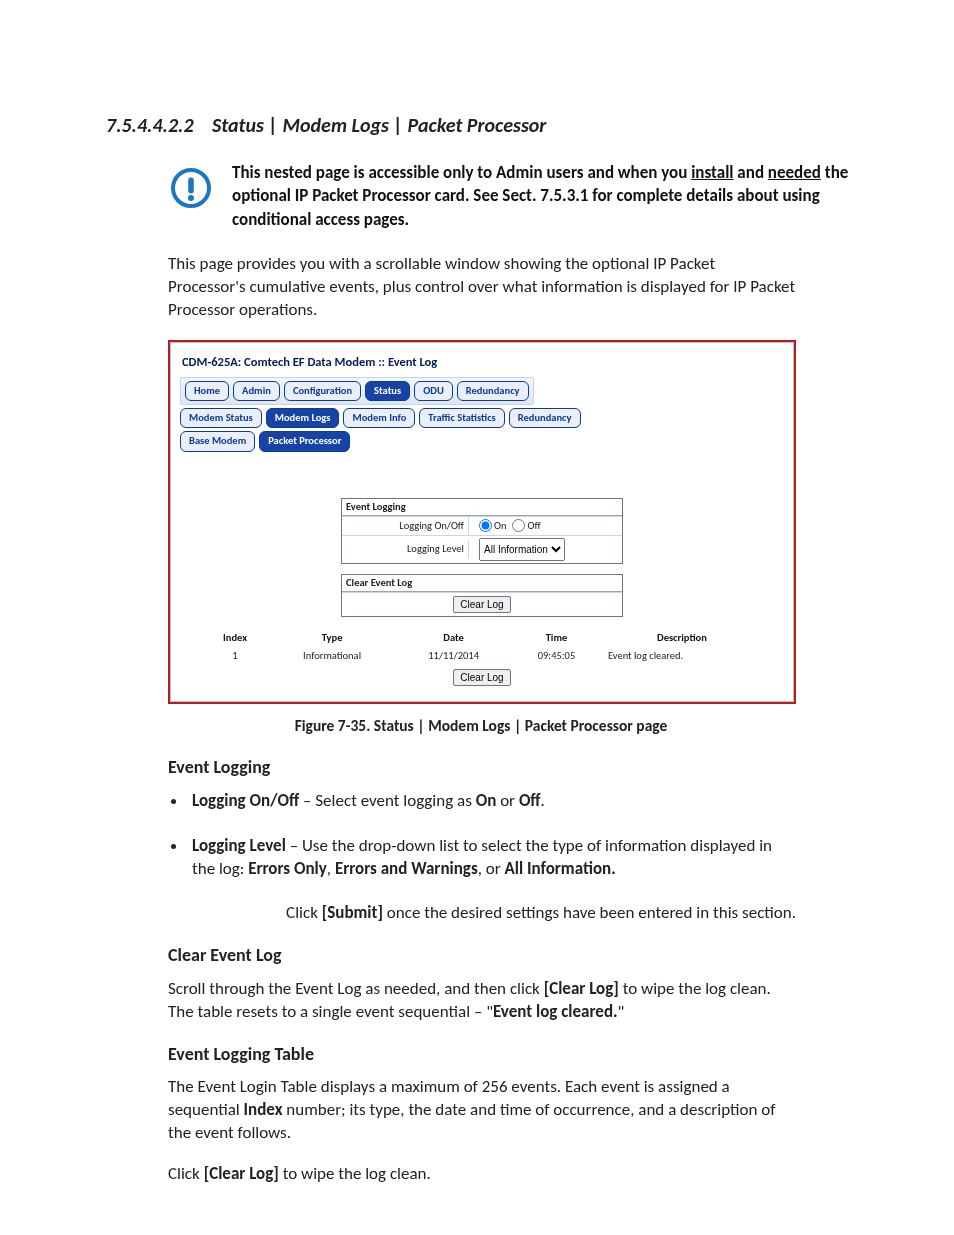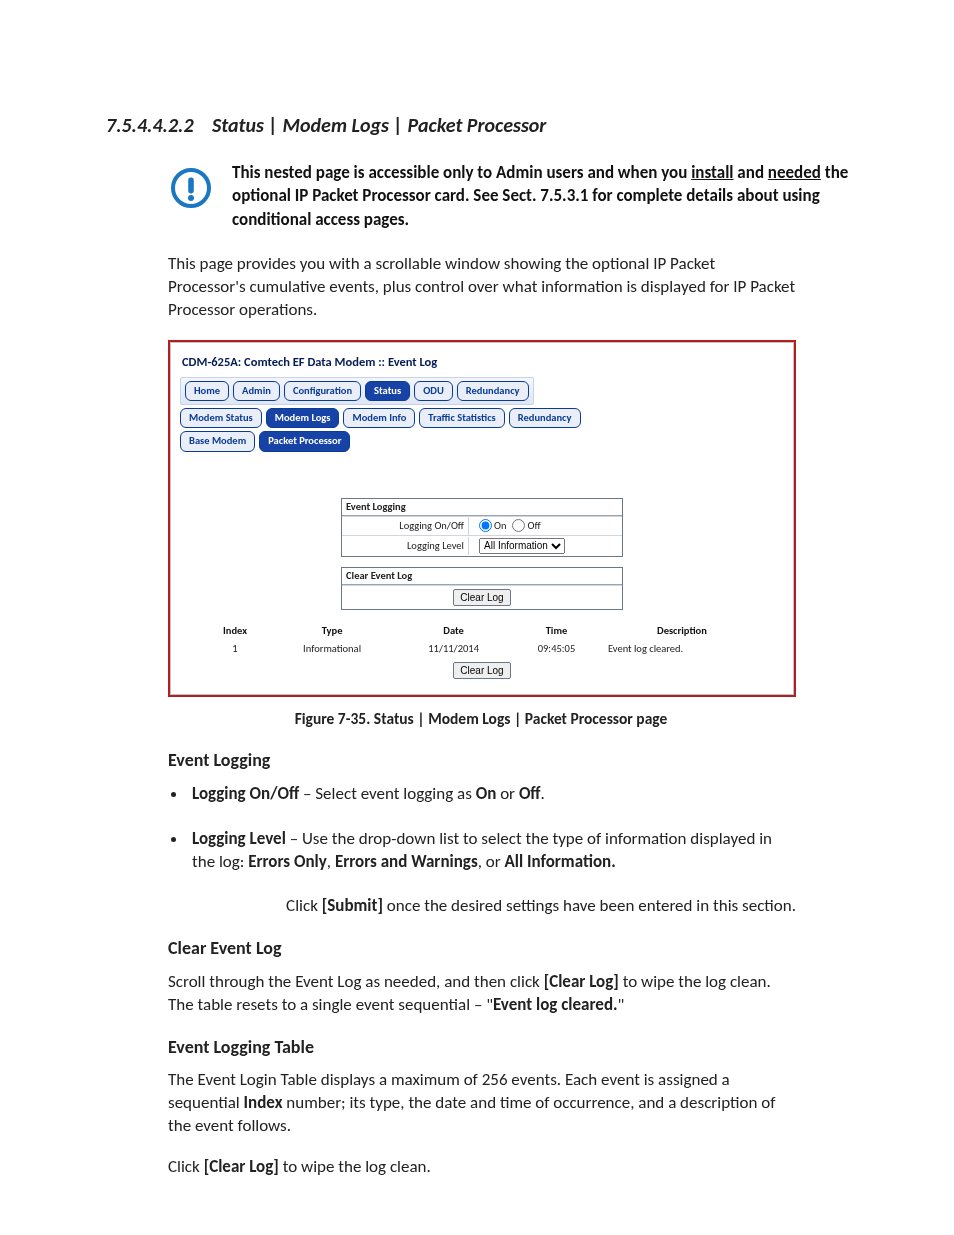--- a/index.html
+++ b/index.html
@@ -28,21 +28,21 @@
   .tab.active{background:#1643a5;color:#fff;}
   .tabrow-bg{background:linear-gradient(#f3f6fc,#dfe7f6);padding:3px 4px;border:1px solid #c6d3ea;border-radius:2px;display:inline-flex;gap:4px;}
   .panel-area{margin-top:46px;display:flex;flex-direction:column;align-items:center;}
   .panel{border:1px solid #6b7687;font-size:10.5px;width:280px;background:#fff;}
   .panel .hdr{font-weight:700;background:#fff;padding:1px 4px;border-bottom:1px solid #9aa4b3;}
   .panel .row{display:flex;align-items:center;border-top:1px solid #cfd6e0;}
   .panel .row:first-of-type{border-top:none;}
   .panel .cell{padding:2px 4px;}
   .panel .lcell{flex:0 0 118px;text-align:right;border-right:1px solid #cfd6e0;}
   .panel .rcell{flex:1;display:flex;align-items:center;gap:6px;padding-left:10px;}
-  .panel select{font-size:10px;height:16px;}
+  .panel select{font-size:10px;height:23px;}
   .panel .brow{display:flex;justify-content:center;padding:3px 0;border-top:1px solid #cfd6e0;}
   .panel button,.tblwrap button{font-size:10px;padding:0 6px;height:17px;border:1px solid #6b7687;background:#efefef;border-radius:2px;}
   .panel2{margin-top:10px;}
   .tblwrap{margin-top:12px;width:560px;}
   .logtbl{width:100%;border-collapse:collapse;font-size:10.5px;}
   .logtbl th,.logtbl td{padding:2px 6px;text-align:center;}
   .logtbl th{font-weight:700;color:#111;}
   .logtbl td.desc{text-align:left;}
   .tblwrap .brow{display:flex;justify-content:center;margin-top:4px;}
   .caption{text-align:center;font-weight:700;font-size:15.5px;margin:12px 0 14px 0;}

